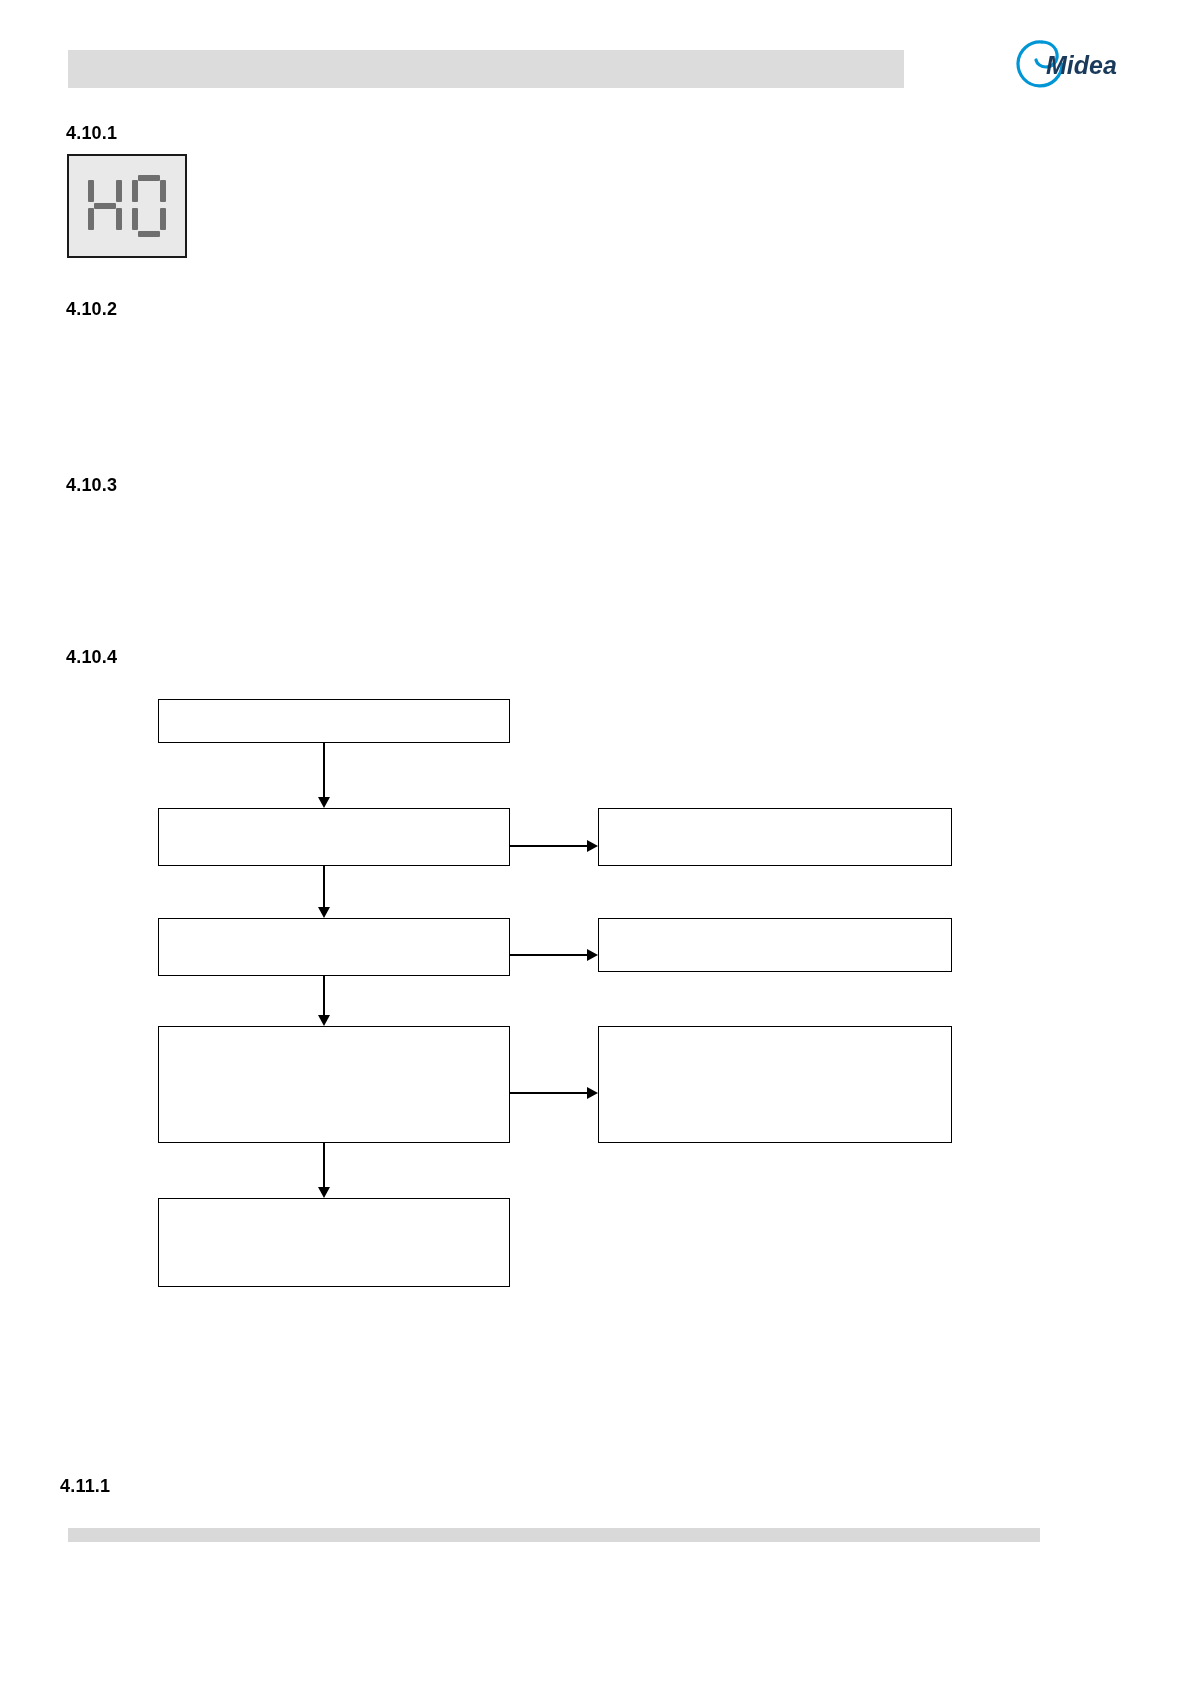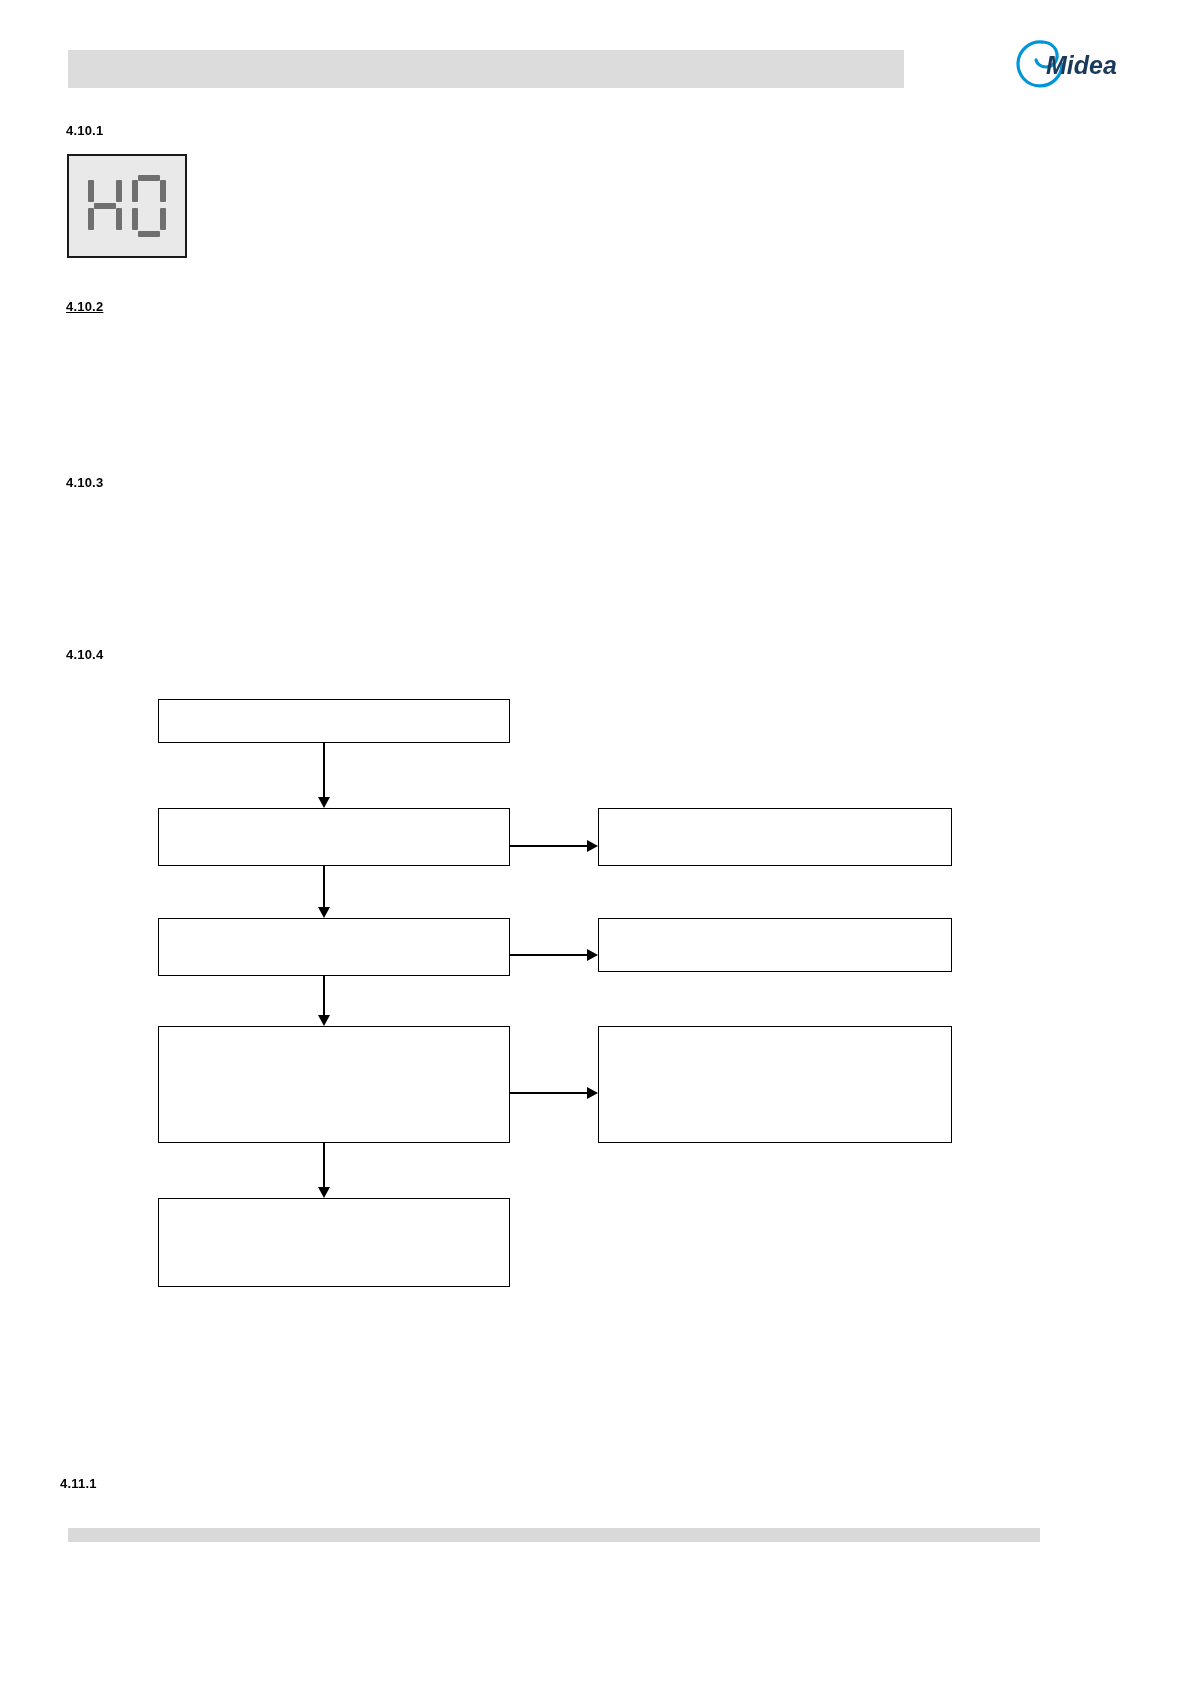--- a/index.html
+++ b/index.html
@@ -40,28 +40,28 @@
     left: 68px;
     top: 1528px;
     width: 972px;
     height: 14px;
     background: #d9d9d9;
   }
 
   
   .sec {
     position: absolute;
-    font-size: 13px;
+    font-size: 18px;
     font-weight: bold;
     letter-spacing: 0.2px;
     color: #000;
     white-space: nowrap;
   }
   #sec-4101 { left: 66px; top: 123px; }
-  #sec-4102 { left: 66px; top: 299px; text-decoration: underline; }
+  #sec-4102 { left: 66px; top: 299px; }
   #sec-4103 { left: 66px; top: 475px; }
   #sec-4104 { left: 66px; top: 647px; }
   #sec-4111 { left: 60px; top: 1476px; }
 
   
   .display-box {
     position: absolute;
     left: 67px;
     top: 154px;
     width: 120px;

